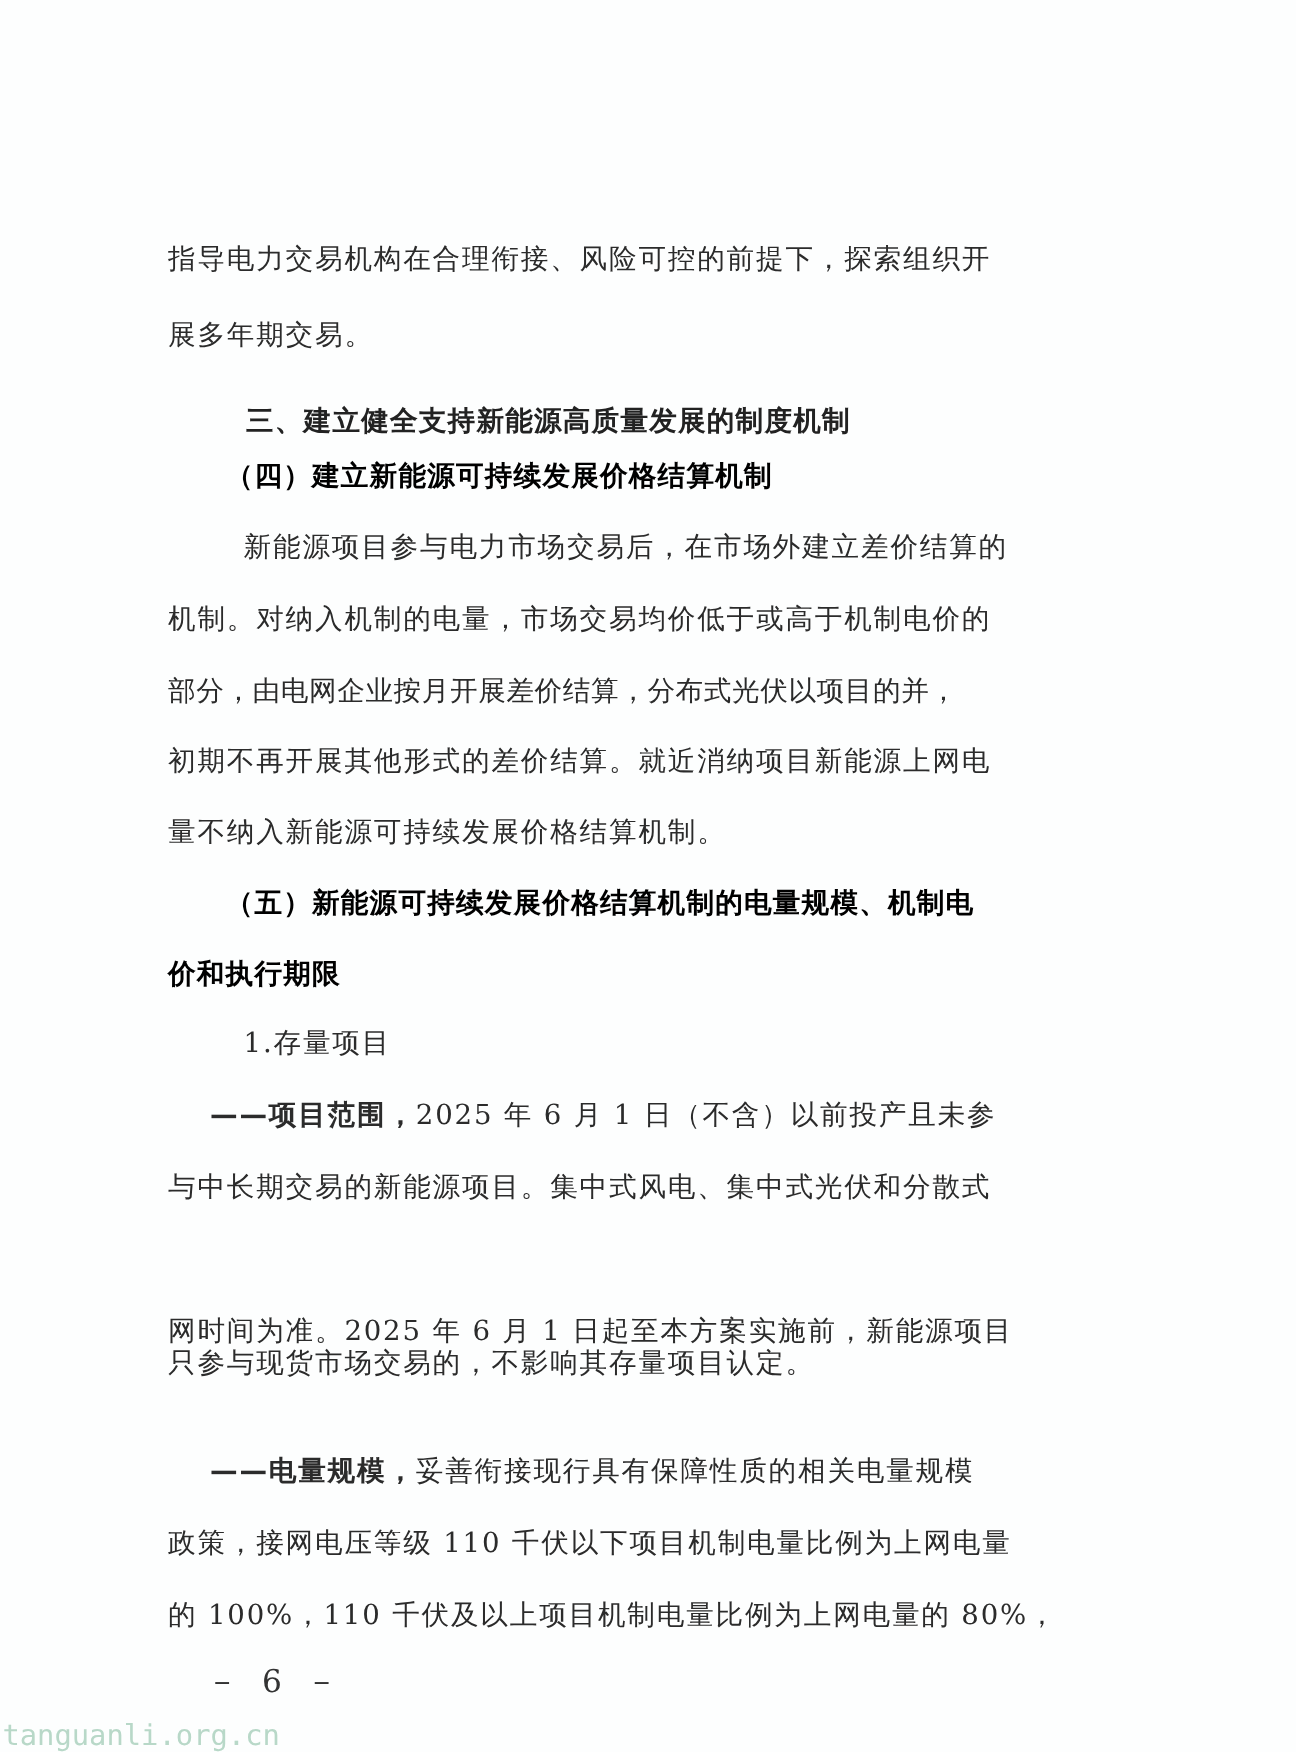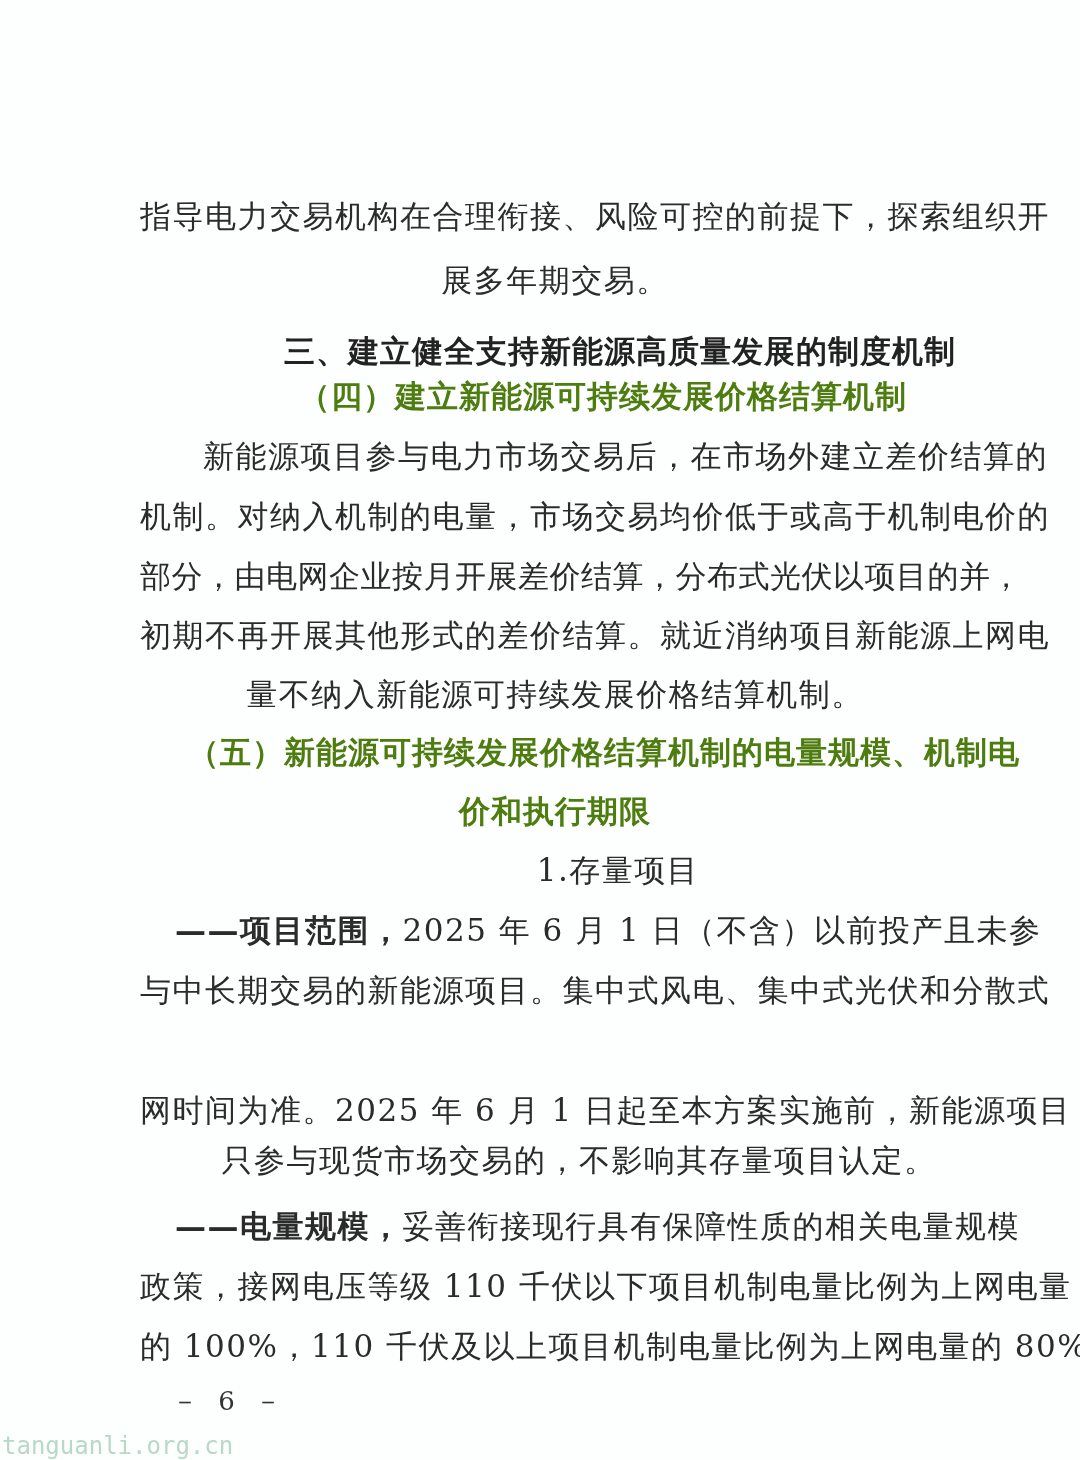--- a/index.html
+++ b/index.html
@@ -18,38 +18,37 @@
   }
   .page {
     position: absolute;
     left: 0; top: 0;
     width: 1080px; height: 1460px;
   }
   .line {
     position: absolute;
     left: 140px;
     width: 830px;
-    font-size: 31px;
+    font-size: 23px;
     line-height: 40px;
     white-space: nowrap;
     letter-spacing: 1.5px;
     color: #2b2b2b;
-    text-align: center;
   }
   .heading {
     font-family: "DejaVu Sans", "Liberation Sans", sans-serif;
     font-weight: bold;
     color: #222;
     letter-spacing: 1px;
     margin-top: 13px;
   }
   .subheading {
-    font-family: Liberation Sans, sans-serif;
+    font-family: Liberation Serif, serif;
     font-weight: bold;
-    color: #4d7c0f;
+    color: #000000;
     letter-spacing: 1px;
   }
   .bold {
     font-weight: bold;
     font-family: "DejaVu Sans", "Liberation Sans", sans-serif;
   }
   .page-number {
     position: absolute;
     left: 172px;
     top: 1384px;
@@ -89,21 +88,21 @@
   <div class="line subheading" style="top:733px; left:188px;">（五）新能源可持续发展价格结算机制的电量规模、机制电</div>
   <div class="line subheading" style="top:792px;">价和执行期限</div>
 
   <div class="line" style="top:850px; left:203px;">1.存量项目</div>
 
   <div class="line" style="top:910px; left:175px;">
     <span class="bold">——项目范围，</span><span>2025 年 6 月 1 日（不含）以前投产且未参</span>
   </div>
   <div class="line" style="top:970px;">与中长期交易的新能源项目。集中式风电、集中式光伏和分散式</div>
   <div class="line" style="top:1090px;">网时间为准。2025 年 6 月 1 日起至本方案实施前，新能源项目</div>
-  <div class="line" style="top:1140px;margin-left:24px;">只参与现货市场交易的，不影响其存量项目认定。</div>
+  <div class="line" style="top:1116px;">只参与现货市场交易的，不影响其存量项目认定。</div>
 
   <div class="line" style="top:1206px; left:175px;">
     <span class="bold">——电量规模，</span><span>妥善衔接现行具有保障性质的相关电量规模</span>
   </div>
   <div class="line" style="top:1266px;">政策，接网电压等级 110 千伏以下项目机制电量比例为上网电量</div>
   <div class="line" style="top:1326px;">的 100%，110 千伏及以上项目机制电量比例为上网电量的 80%，</div>
 
   <div class="page-number">－ 6 －</div>
   <div class="watermark">tanguanli.org.cn</div>
 </div>

